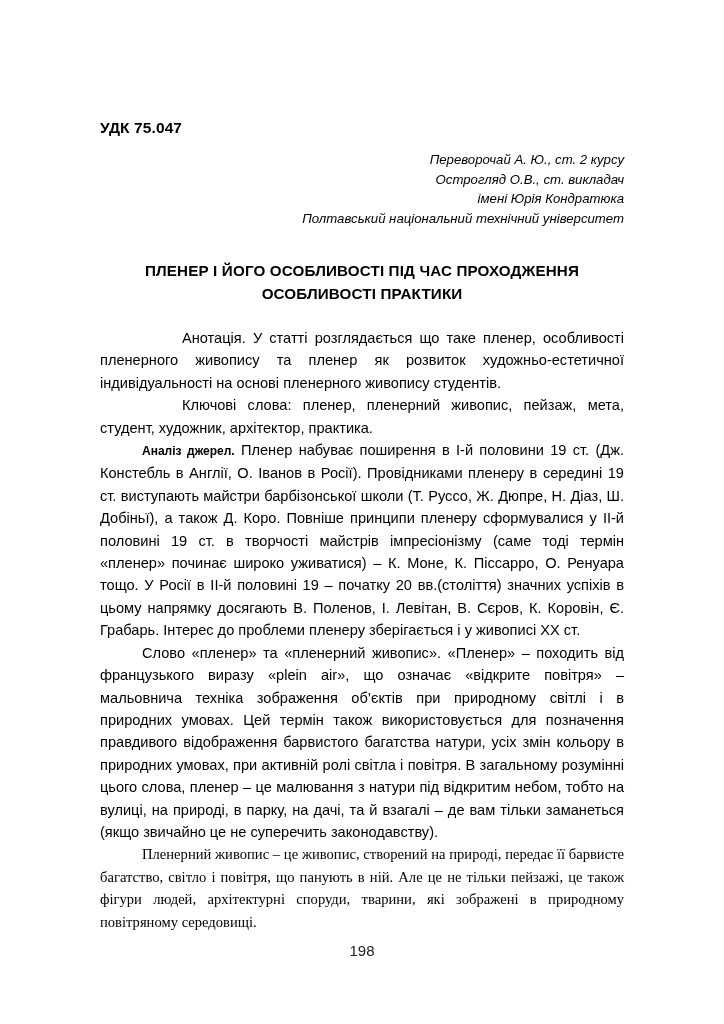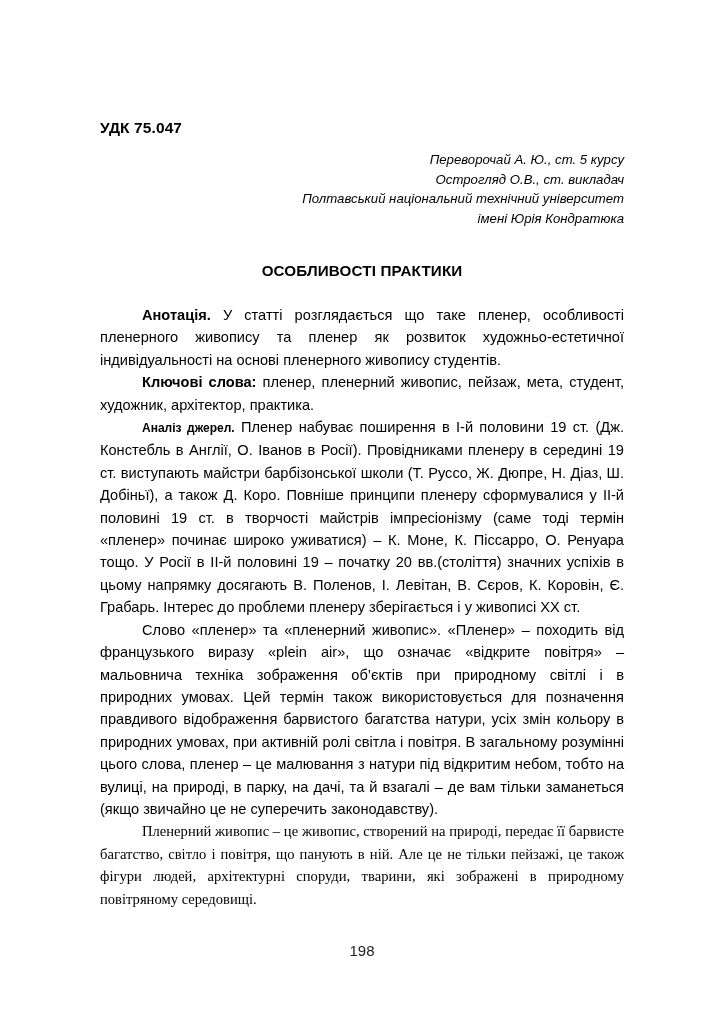--- a/index.html
+++ b/index.html
@@ -82,21 +82,22 @@
     text-align: justify;
     text-indent: 42px;
     text-justify: inter-word;
     hyphens: none;
   }
   p.para:last-child {
     text-align: justify;
     font-family: Liberation Serif, serif;
   }
   .lead {
-    font-weight: bold;
+    font-weight: normal;
+    margin-left: 40px;
   }
   .lead-small {
     font-weight: bold;
     font-size: 12px;
   }
 
   
   .page-number {
     position: absolute;
     left: 0;
@@ -111,27 +112,28 @@
 </head>
 <body>
 
 <div class="page">
 
   <div class="content">
 
     <div class="udc">УДК 75.047</div>
 
     <div class="authors">
-      <span class="line">Переворочай А. Ю., ст. 5 курсу</span>
+      <span class="line">Переворочай А. Ю., ст. 2 курсу</span>
       <span class="line">Острогляд О.В., ст. викладач</span>
+      <span class="line">імені Юрія Кондратюка</span>
       <span class="line">Полтавський національний технічний університет</span>
-      <span class="line">імені Юрія Кондратюка</span>
     </div>
 
     <h1 class="article-title">
+      <span class="tline">ПЛЕНЕР І ЙОГО ОСОБЛИВОСТІ ПІД ЧАС ПРОХОДЖЕННЯ</span>
       <span class="tline">ОСОБЛИВОСТІ ПРАКТИКИ</span>
     </h1>
 
     <div class="body-text">
 
       <p class="para"><span class="lead">Анотація.</span><span> У статті розглядається що таке пленер, особливості пленерного живопису та пленер як розвиток художньо-естетичної індивідуальності на основі пленерного живопису студентів.</span></p>
 
       <p class="para"><span class="lead">Ключові слова:</span><span> пленер, пленерний живопис, пейзаж, мета, студент, художник, архітектор, практика.</span></p>
 
       <p class="para"><span class="lead-small">Аналіз джерел.</span><span> Пленер набуває поширення в I-й половини 19 ст. (Дж. Констебль в Англії, О. Іванов в Росії). Провідниками пленеру в середині 19 ст. виступають майстри барбізонської школи (Т. Руссо, Ж. Дюпре, Н. Діаз, Ш. Добіньї), а також Д. Коро. Повніше принципи пленеру сформувалися у II-й половині 19 ст. в творчості майстрів імпресіонізму (саме тоді термін «пленер» починає широко уживатися) – К. Моне, К. Піссарро, О. Ренуара тощо. У Росії в II-й половині 19 – початку 20 вв.(століття) значних успіхів в цьому напрямку досягають В. Поленов, І. Левітан, В. Сєров, К. Коровін, Є. Грабарь. Інтерес до проблеми пленеру зберігається і у живописі XX ст.</span></p>

